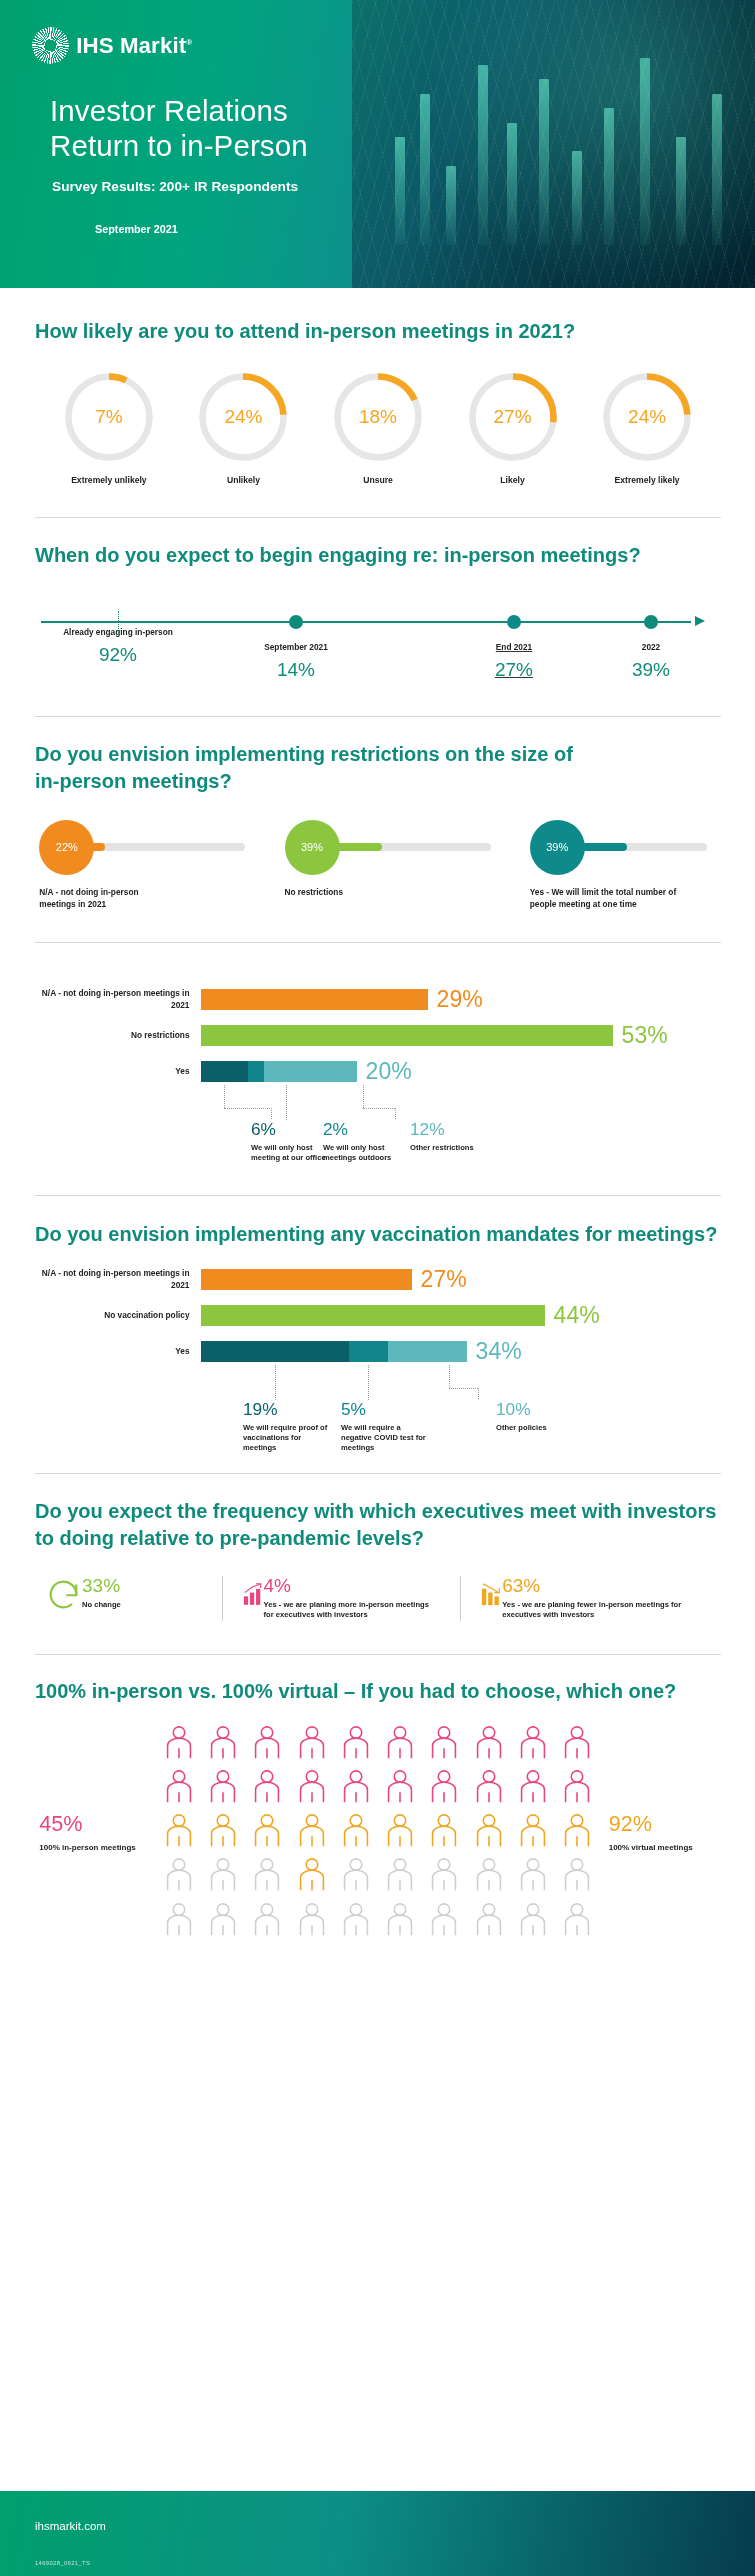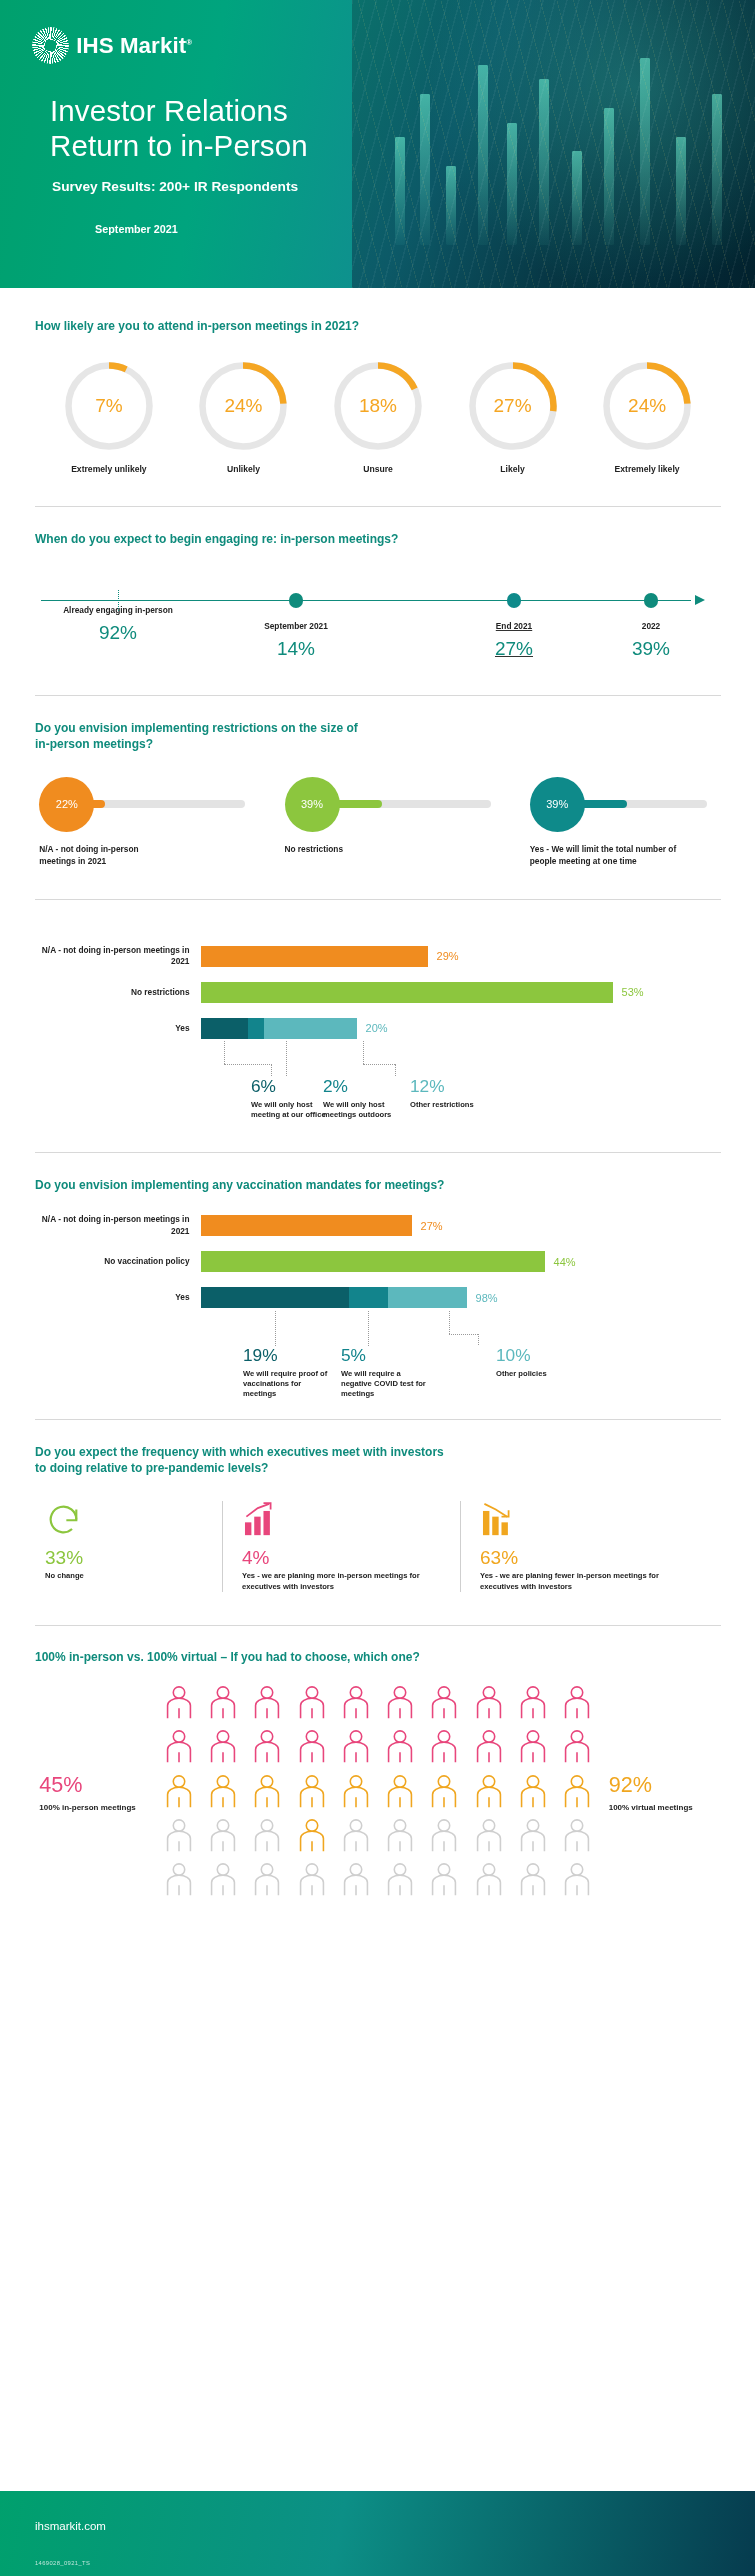--- a/index.html
+++ b/index.html
@@ -55,21 +55,21 @@
     color:#ffffff; font-size:13.7px; font-weight:bold;
   }
   .header .date {
     position:absolute; left:95px; top:223px;
     color:#ffffff; font-size:10.8px; font-weight:bold;
   }
 
   
   .section { position:relative; padding:0 35px; }
   .q {
-    color:#0f8b7c; font-size:12px; font-weight:bold; line-height:1.35; margin:0;
+    color:#0f8b7c; font-size:20px; font-weight:bold; line-height:1.35; margin:0;
   }
   .divider { height:0.7px; background:#d8d8d8; margin:0 35px; }
 
   
   .gauges { display:flex; justify-content:space-between; padding:0 14.4px; margin-top:24.5px; }
   .gauge { width:119px; text-align:center; }
   .gauge .ring { position:relative; width:94px; height:94px; margin:0 auto; }
   .gauge .ring svg { display:block; }
   .gauge .val {
     position:absolute; left:0; right:0; top:50%; transform:translateY(-50%);
@@ -97,32 +97,32 @@
     color:#fff; font-size:11px; }
   .circ-lbl { font-size:8.3px; font-weight:bold; color:#222; margin-top:11.5px; line-height:1.45; }
 
   
   .hbars { margin-top:19px; }
   .hrow { display:flex; align-items:center; height:26px; margin-bottom:10px; }
   .hrow .cat { width:166px; text-align:right; padding-right:11.5px; font-size:8.3px; font-weight:bold; color:#222; line-height:1.35; }
   .hrow .barwrap { flex:1; display:flex; align-items:center; }
   .hrow .bar { height:21.6px; display:flex; }
   .hrow .seg { height:21.6px; }
-  .hrow .pct { margin-left:8.6px; font-size:11px; }
+  .hrow .pct { margin-left:8.6px; font-size:23px; }
 
   .subnotes { position:relative; height:108px; margin-top:1.4px; }
   .subnote { position:absolute; top:24.5px; text-align:left; }
   .subnote .sp { font-size:17.3px; }
   .subnote .st { font-size:7.6px; font-weight:bold; color:#222; line-height:1.35; margin-top:2.9px; }
   .connector { position:absolute; border-left:1.4px dotted #9a9a9a; }
   .connhoriz { position:absolute; border-top:1.4px dotted #9a9a9a; }
 
   
   .freq { display:flex; margin-top:24.5px; align-items:flex-start; }
-  .freq-item { display:flex; gap:10px; padding:0 19px; position:relative;flex-direction:column; }
+  .freq-item { display:flex; padding:0 19px; position:relative; }
   .freq-item + .freq-item { border-left:0.7px solid #cfcfcf; }
   .freq-val { font-size:19px; line-height:1; }
   .freq-txt { font-size:7.6px; font-weight:bold; color:#222; line-height:1.4; margin-top:4.3px; }
 
   
   .people-wrap { display:flex; align-items:center; justify-content:space-between; margin-top:19px; padding:0 4.3px; }
   .people-side { width:108px; }
   .people-side .pv { font-size:21.6px; }
   .people-side .pl { font-size:8px; font-weight:bold; color:#222; margin-top:4.3px; line-height:1.4; }
   .people-grid { display:grid; grid-template-columns:repeat(10, 40px); gap:4.3px 4.3px; }
@@ -393,21 +393,21 @@
       </div>
 
       <div class="hrow">
         <div class="cat">Yes</div>
         <div class="barwrap">
           <div class="bar" style="width:266px;">
             <div class="seg" style="width:148px;background:#0b5f68;"></div>
             <div class="seg" style="width:39px;background:#12848c;"></div>
             <div class="seg" style="width:79px;background:#5cb8bd;"></div>
           </div>
-          <div class="pct" style="color:#5cb8bd;">98%</div>
+          <div class="pct" style="color:#5cb8bd;">34%</div>
         </div>
       </div>
     </div>
 
     <div class="subnotes">
       <div class="connector" style="left:240px; top:-10px; height:35px;"></div>
       <div class="connector" style="left:333px; top:-10px; height:35px;"></div>
       <div class="connector" style="left:414px; top:-10px; height:23px;"></div>
       <div class="connhoriz" style="left:414px; top:13px; width:29px;"></div>
       <div class="connector" style="left:443px; top:13px; height:11.5px;"></div>

